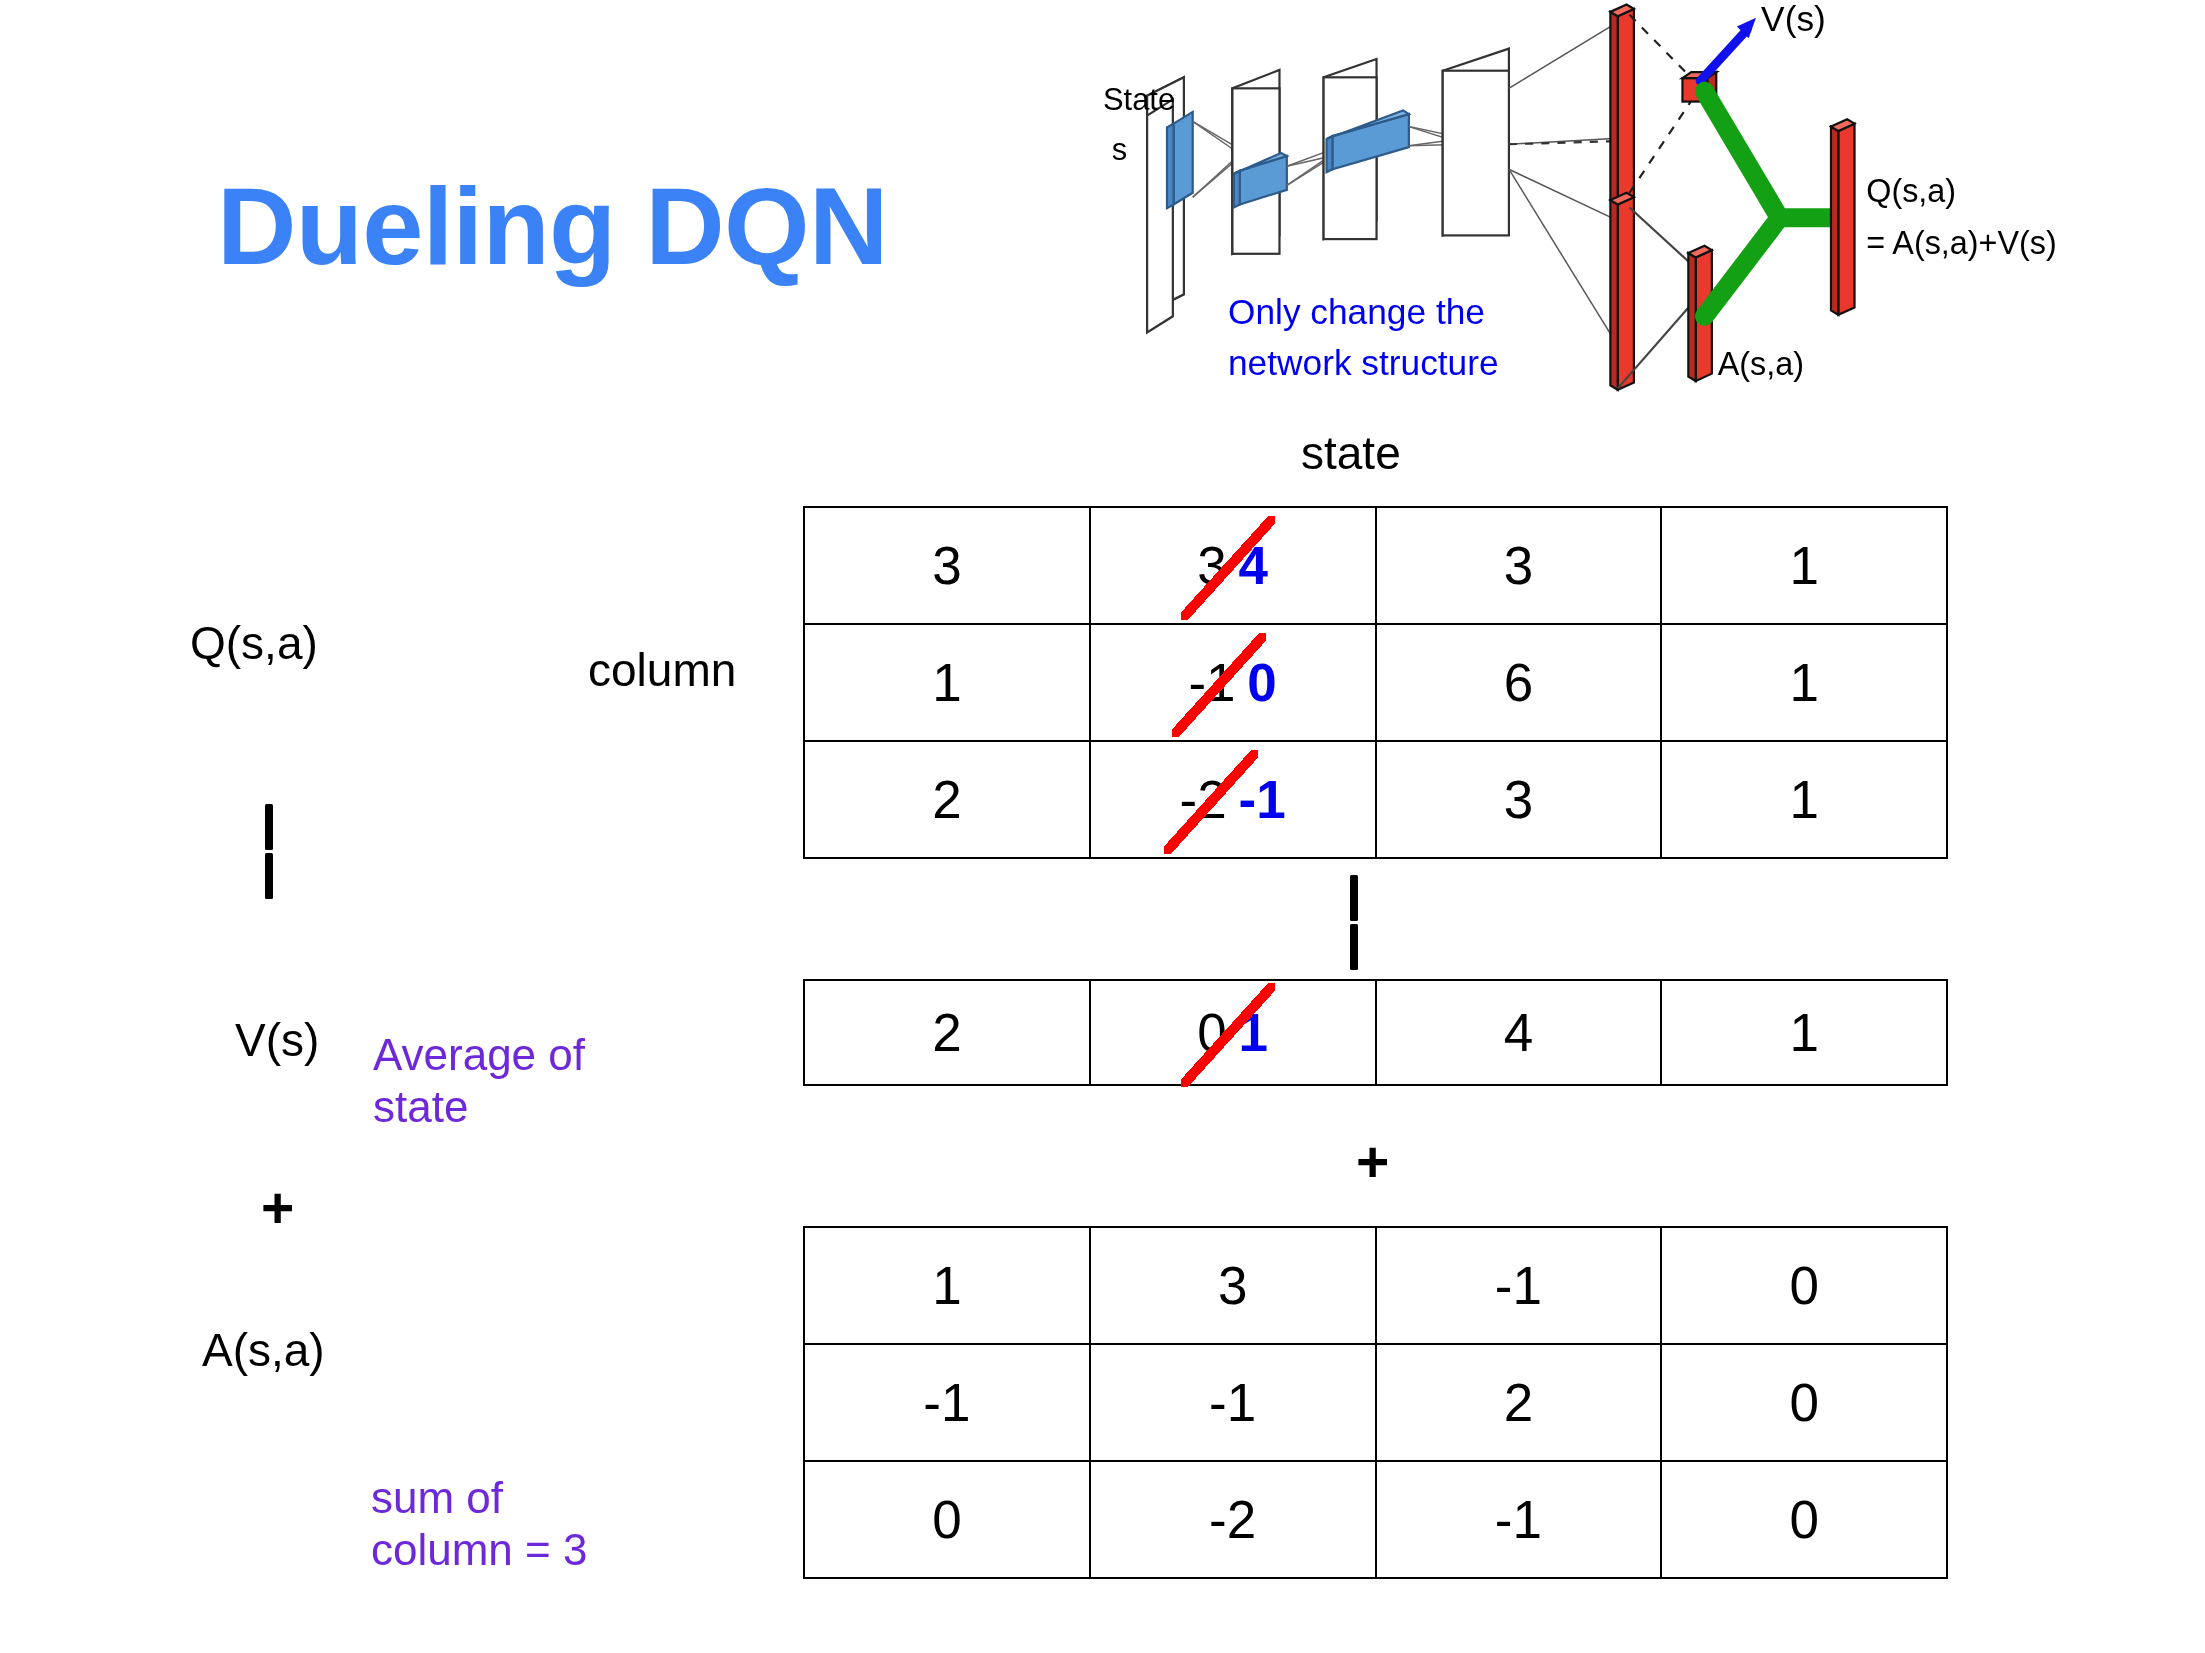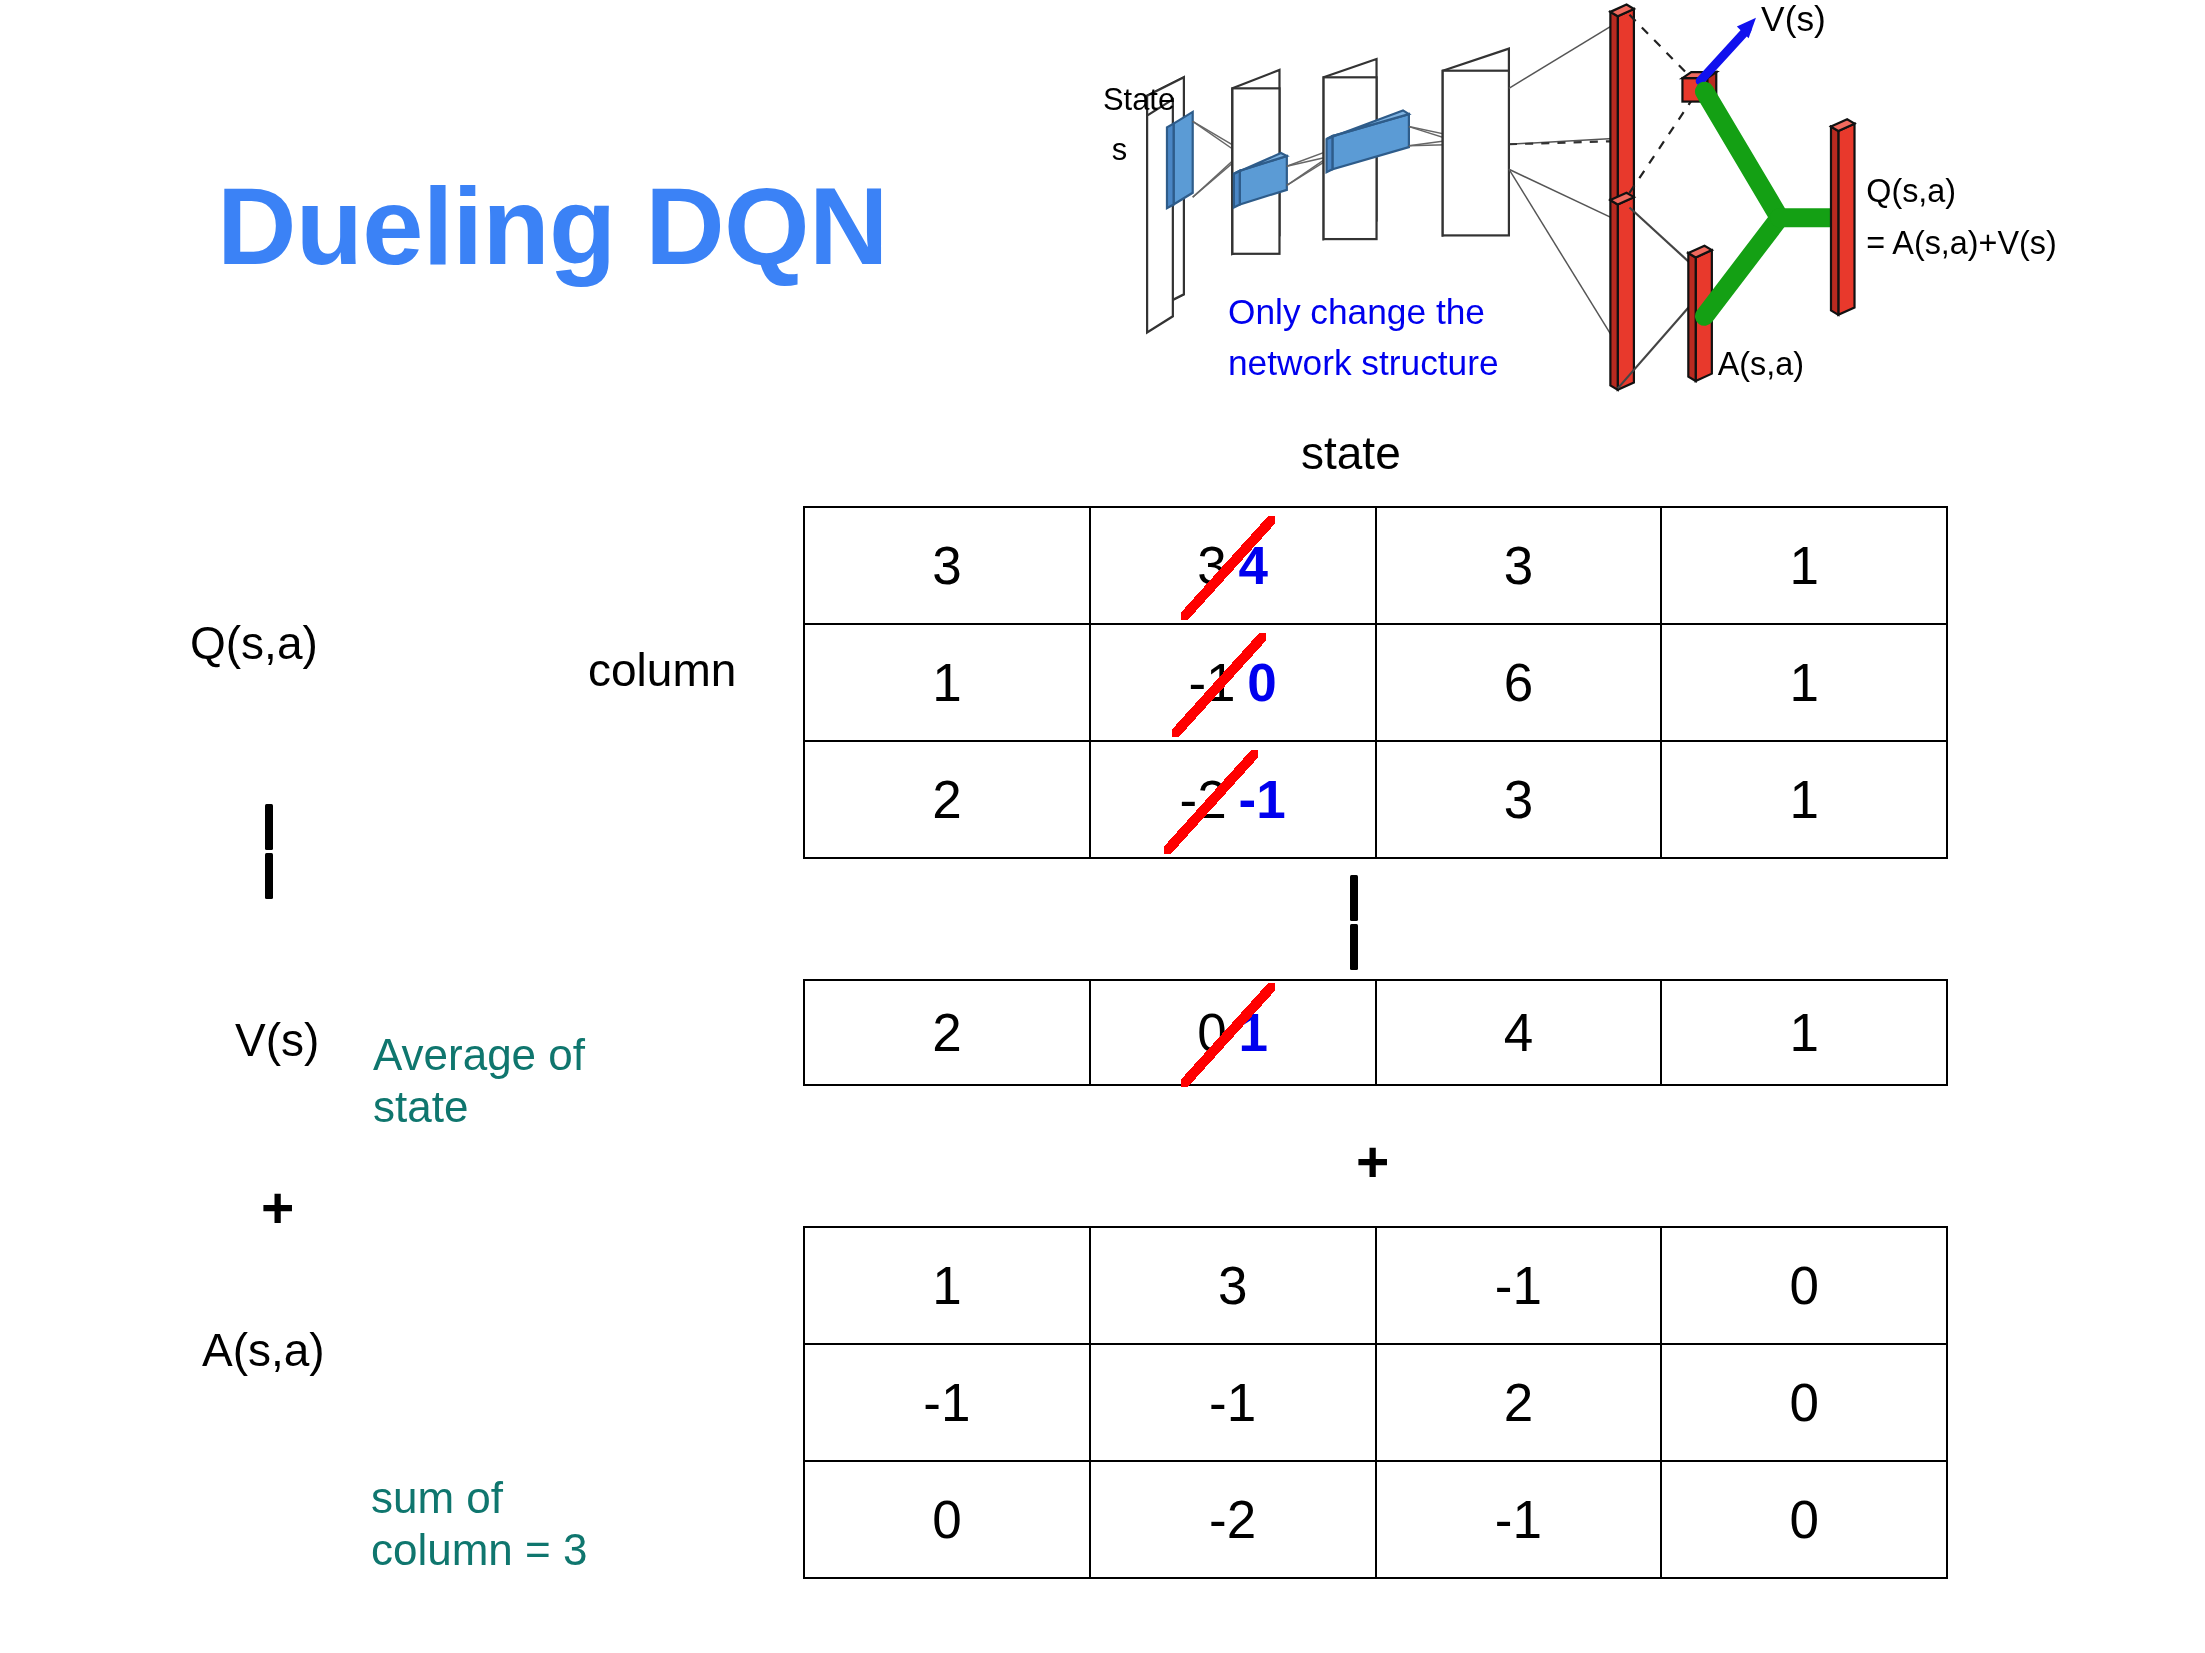--- a/index.html
+++ b/index.html
@@ -45,21 +45,21 @@
     color: #000000;
     white-space: nowrap;
   }
   #label-q   { left: 190px;  top: 616px; }
   #label-v   { left: 235px;  top: 1013px; }
   #label-a   { left: 202px;  top: 1323px; }
   #label-action { left: 588px; top: 643px; font-size: 46px; }
   #label-state  { left: 1301px; top: 426px; font-size: 46px; }
 
   .blue-note {
-    color: #0f766e;
+    color: #6d28d9;
     font-size: 44px;
     line-height: 1.18;
     white-space: nowrap;
   }
   #note-average { left: 373px; top: 1029px; }
   #note-sum     { left: 371px; top: 1432px; margin-top: 40px; }
 
   
   .op-eq {
     width: 34px; height: 46px;

